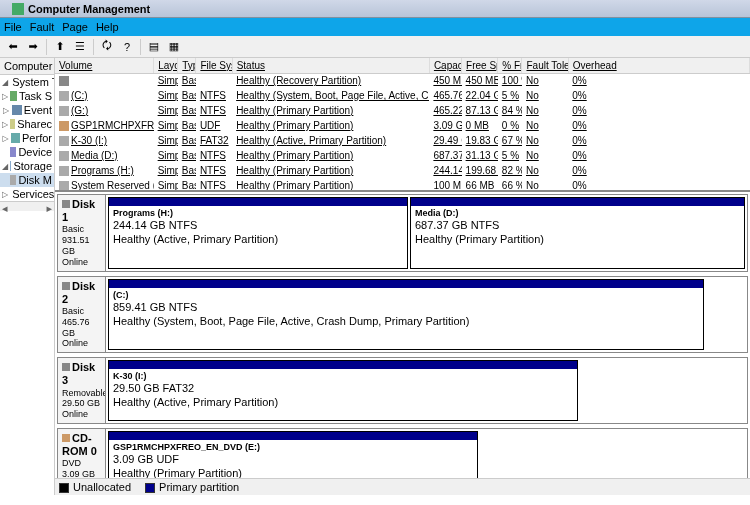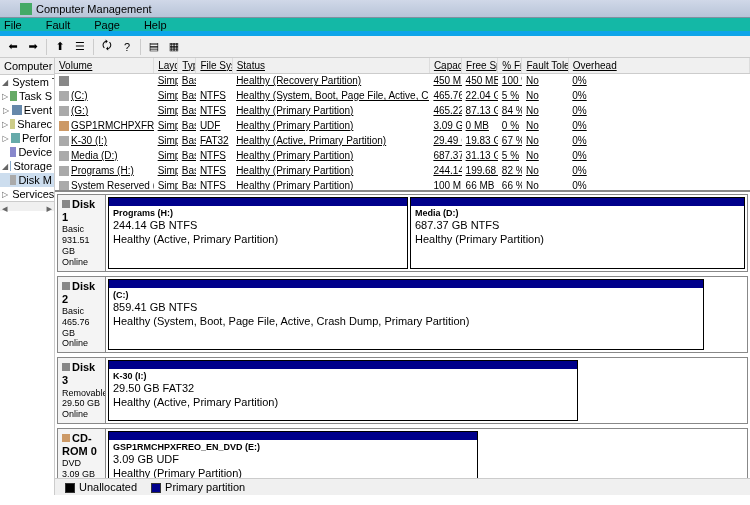--- a/index.html
+++ b/index.html
@@ -1,19 +1,19 @@
 <!DOCTYPE html>
 <html><head>
 <meta charset="utf-8">
 <style>
 * { margin: 0; padding: 0; box-sizing: border-box; font-family: "Segoe UI", Tahoma, sans-serif; font-size: 11px; }
 body { background: #fff; width: 750px; height: 505px; overflow: hidden; }
-.titlebar { background: linear-gradient(#d0d8e8,#b8c4d8); height: 18px; display: flex; align-items: center; padding: 0 20px; border-bottom: 1px solid #8090a0; }
+.titlebar { background: linear-gradient(#d0d8e8,#b8c4d8); height: 18px; display: flex; align-items: center; padding: 0 12px; border-bottom: 1px solid #8090a0; font-weight: bold; }
 .titlebar .icon { width: 12px; height: 12px; background: #4a6; margin-right: 4px; }
-.menubar { background: #14b8a6; height: 18px; display: flex; align-items: center; padding: 0 4px; gap: 24px; border-bottom: 5px solid #0ea5e9; }
+.menubar { background: #0ea5e9; height: 18px; display: flex; align-items: center; padding: 0 4px; gap: 8px; border-bottom: 1px solid #0ea5e9; }
 .menubar span { cursor: default; }
 .toolbar { background: #f0f0f0; height: 22px; display: flex; align-items: center; padding: 0 4px; gap: 2px; border-bottom: 1px solid #ccc; }
 .toolbar .tbtn { width: 18px; height: 18px; border: 1px solid transparent; display: flex; align-items: center; justify-content: center; }
 .toolbar .sep { width: 1px; height: 16px; background: #ccc; margin: 0 2px; }
 .main { display: flex; height: 437px; }
 .tree { width: 55px; border-right: 1px solid #ccc; overflow: hidden; background: #fff; }
 .tree .hdr { background: #f0f0f0; border-bottom: 1px solid #ccc; padding: 2px 4px; white-space: nowrap; overflow: hidden; }
 .tree .node { padding: 1px 2px; white-space: nowrap; display: flex; align-items: center; gap: 2px; font-size: 10px; overflow: hidden; }
 .tree .node.sel { background: #cde; }
 .tree .exp { width: 8px; display: inline-block; text-align: center; color: #666; font-size: 8px; }
@@ -28,21 +28,21 @@
 .disks { border-top: 2px solid #888; overflow: auto; flex: 1; padding: 2px 2px 0 2px; background: #fff; }
 .diskrow { display: flex; border: 1px solid #888; margin-bottom: 4px; min-height: 44px; }
 .diskhdr { width: 48px; padding: 3px 4px; border-right: 1px solid #888; font-size: 9px; line-height: 1.2; overflow: hidden; background: #f4f4f4; }
 .diskhdr b { font-size: 11px; }
 .diskhdr .dicon { width: 8px; height: 8px; background: #888; display: inline-block; margin-right: 2px; }
 .parts { flex: 1; display: flex; gap: 2px; padding: 2px; }
 .part { border: 1px solid #000; display: flex; flex-direction: column; }
 .part .bar { height: 8px; background: #00008b; }
 .part .pbody { padding: 2px 4px; font-size: 9px; line-height: 1.25; overflow: hidden; }
 .part .pbody b { font-size: 9px; }
-.legend { border-top: 1px solid #ccc; padding: 2px 10px; display: flex; gap: 14px; align-items: center; font-size: 10px; background: #f0f0f0; }
+.legend { border-top: 1px solid #ccc; padding: 2px 4px; display: flex; gap: 14px; align-items: center; font-size: 10px; background: #f0f0f0; }
 .legend .sw { width: 10px; height: 10px; display: inline-block; margin-right: 4px; vertical-align: middle; border: 1px solid #333; }
 .scroll-hint { height: 10px; background: #f0f0f0; border-top: 1px solid #ccc; display: flex; justify-content: space-between; padding: 0 2px; font-size: 8px; color: #666; }
 </style>
 </head>
 <body>
 
 <div class="titlebar">
   <span class="icon"></span>
   <span>Computer Management</span>
 </div>

